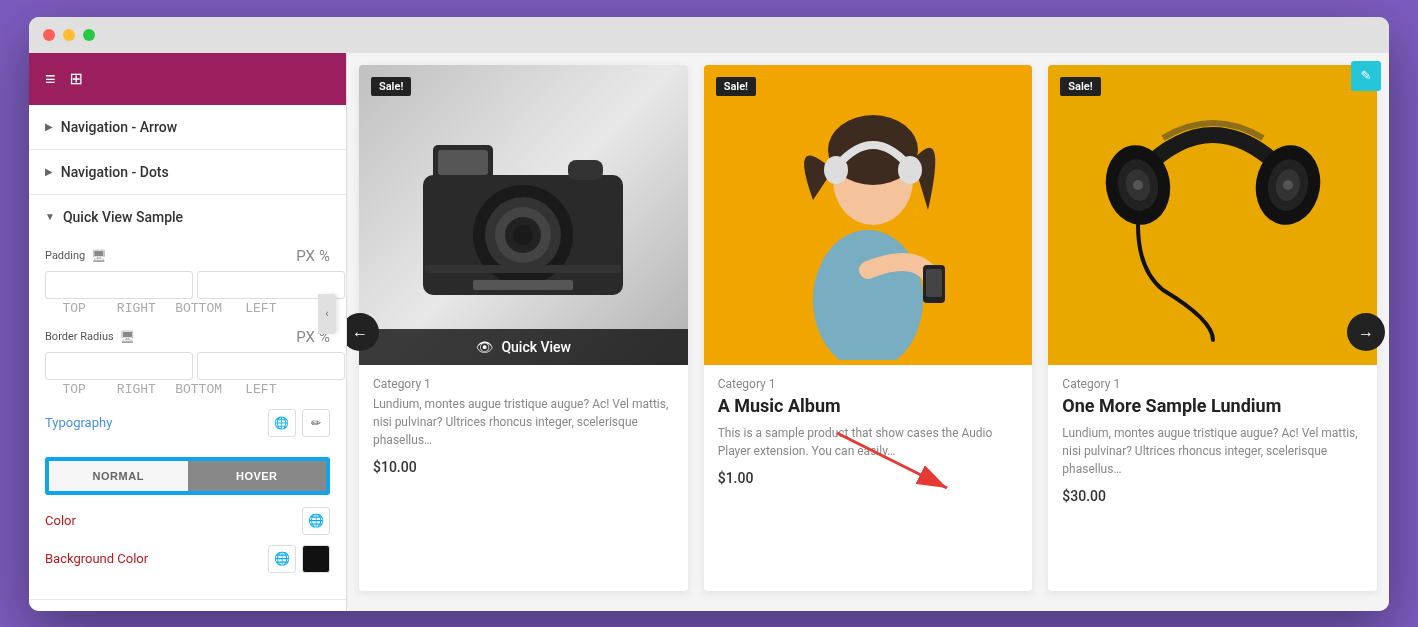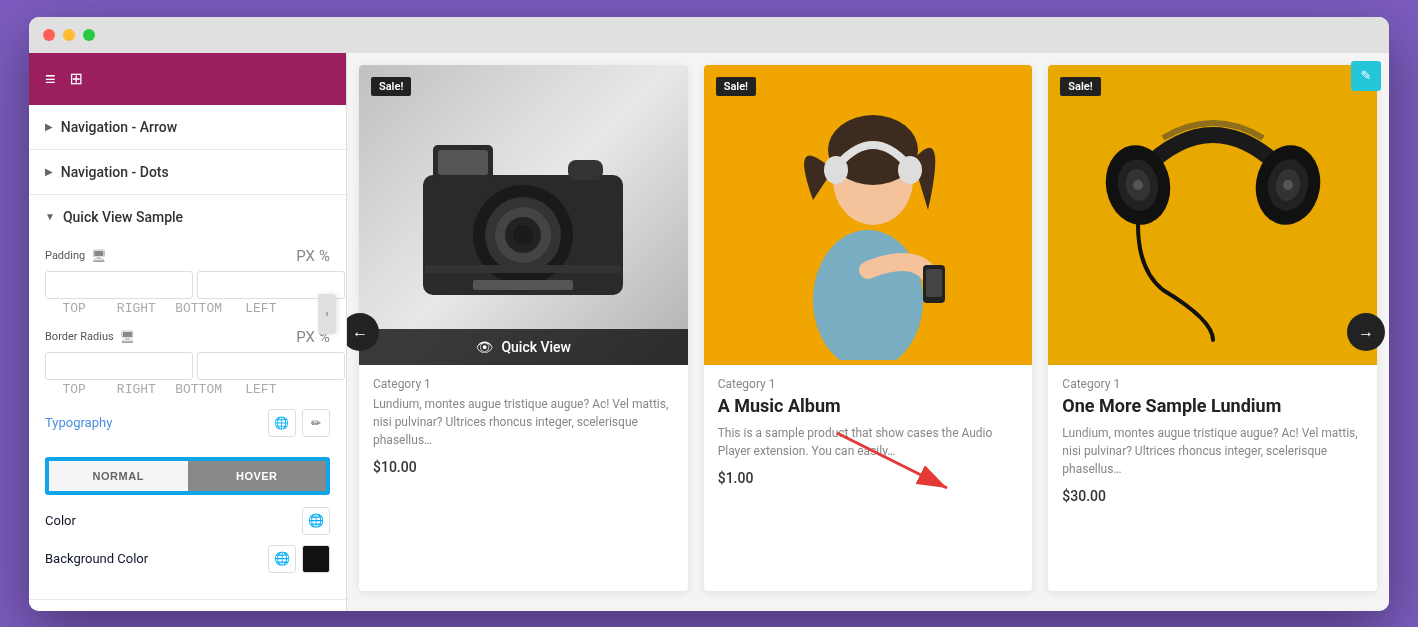--- a/index.html
+++ b/index.html
@@ -194,21 +194,21 @@
       color: #fff;
     }
     .color-row {
       display: flex;
       align-items: center;
       justify-content: space-between;
       margin-bottom: 10px;
     }
     .color-label {
       font-size: 13px;
-      color: #0f172a;
+      color: #b91c1c;
     }
     .color-controls {
       display: flex;
       align-items: center;
       gap: 6px;
     }
     .globe-btn {
       width: 28px;
       height: 28px;
       border: 1px solid #ddd;

